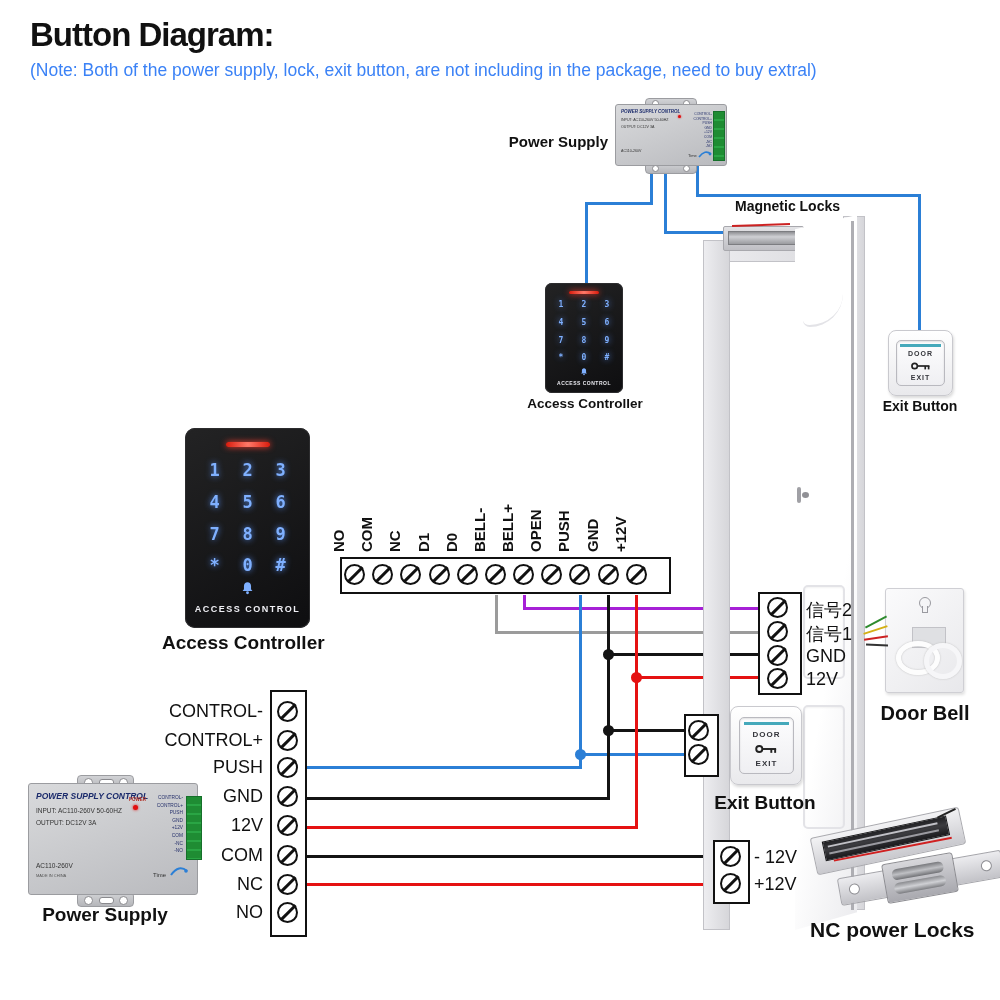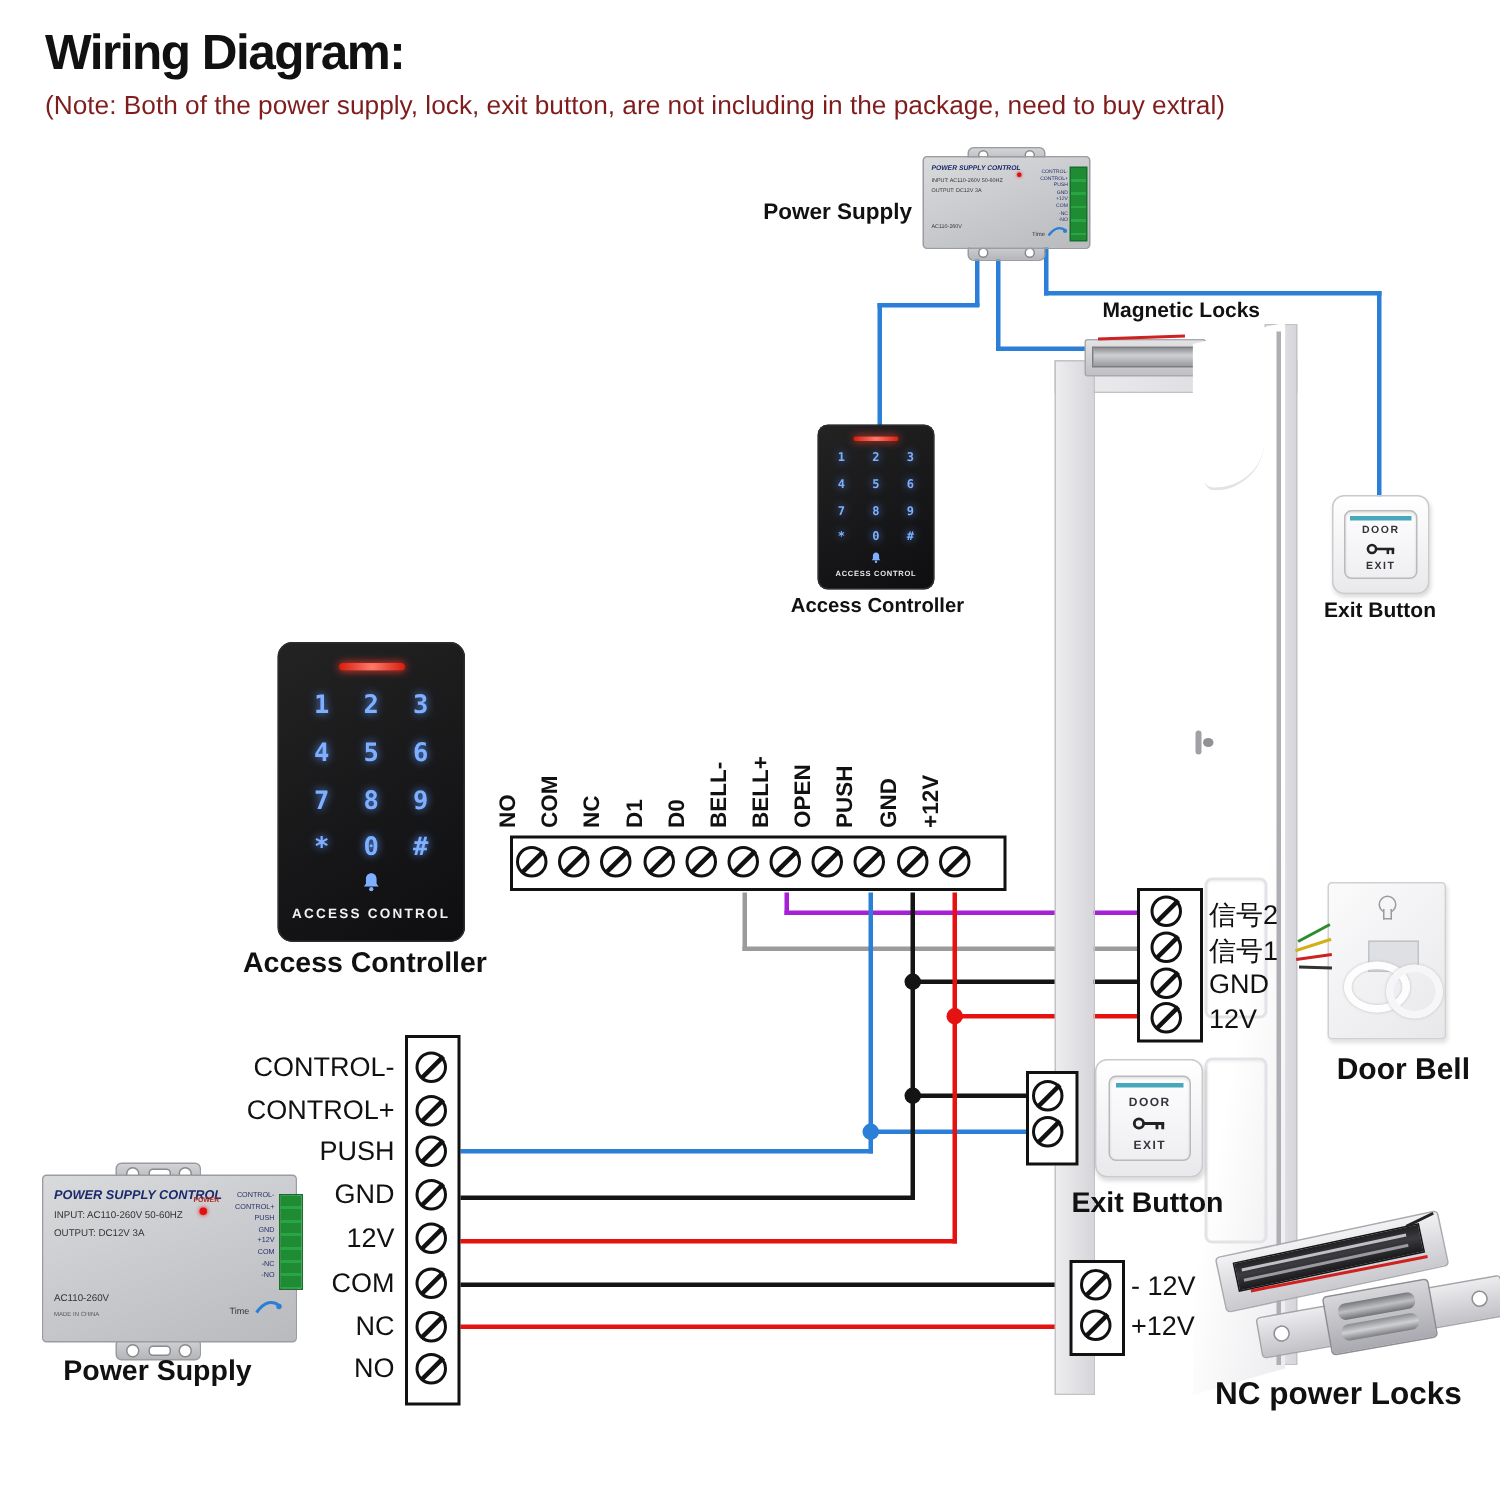--- a/index.html
+++ b/index.html
@@ -40,22 +40,22 @@
   .tealline{position:absolute;height:3px;background:#45a9bb;}
   .exittxt{position:absolute;width:100%;text-align:center;font-weight:700;color:#33343a;letter-spacing:1px;}
   .frame{position:absolute;background:linear-gradient(90deg,#ededf0,#d6d6da);border:1px solid #c2c2c7;}
   .panel{position:absolute;border:2px solid #e3e3e7;border-radius:5px;box-shadow:0 1px 2px rgba(0,0,0,.05) inset;}
 </style>
 </head>
 <body>
 
 <div id="canvas">
 
-  <div class="abs" style="left:30px;top:16px;font-size:33px;font-weight:700;letter-spacing:-1px;">Wiring Diagram:</div>
-  <div class="abs" style="left:30px;top:60px;font-size:17.5px;color:#7f1d1d;">(Note: Both of the power supply, lock, exit button,  are not including in the package, need to buy extral)</div>
+  <div class="abs" style="left:30px;top:16px;font-size:33px;font-weight:700;letter-spacing:-1px;">Button Diagram:</div>
+  <div class="abs" style="left:30px;top:60px;font-size:17.5px;color:#3b82f6;">(Note: Both of the power supply, lock, exit button,  are not including in the package, need to buy extral)</div>
 
   <div class="wire c-gray" style="left:495px;top:595px;width:3px;height:39px;"></div>
   <div class="wire c-gray" style="left:495px;top:631px;width:265px;height:3px;"></div>
   <div class="wire c-purple" style="left:523px;top:595px;width:3px;height:15px;"></div>
   <div class="wire c-purple" style="left:523px;top:607px;width:237px;height:3px;"></div>
 
   <div class="wire c-blue" style="left:650px;top:168px;width:3px;height:36px;"></div>
   <div class="wire c-blue" style="left:585px;top:202px;width:68px;height:3px;"></div>
   <div class="wire c-blue" style="left:585px;top:202px;width:3px;height:82px;"></div>
   <div class="wire c-blue" style="left:664px;top:168px;width:3px;height:66px;"></div>
@@ -227,21 +227,21 @@
     <div class="abs" style="left:33px;top:8px;width:10px;height:10px;border:1.6px solid #9a9aa0;border-radius:50%;"></div>
     <div class="abs" style="left:36px;top:17px;width:4px;height:6px;background:#f3f3f5;border:1.6px solid #9a9aa0;border-top:none;"></div>
     <div class="abs" style="left:26px;top:38px;width:30px;height:17px;background:#dfe0e3;border:1px solid #c2c2c7;font-size:3px;color:#555;line-height:4px;padding:1px;"></div>
     <div class="abs" style="left:10px;top:52px;width:34px;height:24px;border:5px solid #fdfdfd;border-radius:50%;box-shadow:0 0 2px #bbb, 0 0 2px #bbb inset;"></div>
     <div class="abs" style="left:38px;top:54px;width:28px;height:26px;border:5px solid #f6f6f8;border-radius:50%;box-shadow:0 0 2px #bbb;"></div>
     <div class="abs" style="left:-22px;top:32px;width:24px;height:2px;background:#2e8b2e;transform:rotate(-28deg);"></div>
     <div class="abs" style="left:-23px;top:40px;width:25px;height:2px;background:#d4b016;transform:rotate(-18deg);"></div>
     <div class="abs" style="left:-22px;top:48px;width:24px;height:2px;background:#cc2222;transform:rotate(-8deg);"></div>
     <div class="abs" style="left:-20px;top:55px;width:22px;height:2px;background:#333;transform:rotate(2deg);"></div>
   </div>
-  <div class="blabel" style="left:870px;top:702px;width:110px;text-align:right;font-size:20px;">Door Bell</div>
+  <div class="blabel" style="left:870px;top:702px;width:110px;text-align:center;font-size:20px;">Door Bell</div>
 
   <div class="tbox" style="left:684px;top:714px;width:31px;height:59px;"></div>
   <div class="screw" style="left:688px;top:720px;"></div>
   <div class="screw" style="left:688px;top:744px;"></div>
   <div class="exitbtn" style="left:730px;top:706px;width:70px;height:77px;">
     <div class="exitinner" style="left:8px;top:10px;width:53px;height:55px;">
       <div class="tealline" style="left:4px;top:4px;width:45px;"></div>
       <div class="exittxt" style="top:12px;font-size:8px;">DOOR</div>
       <svg class="abs" style="left:14px;top:24px;" width="25" height="14" viewBox="0 0 26 14">
         <circle cx="5.5" cy="7" r="3.2" fill="none" stroke="#222" stroke-width="2"></circle>

